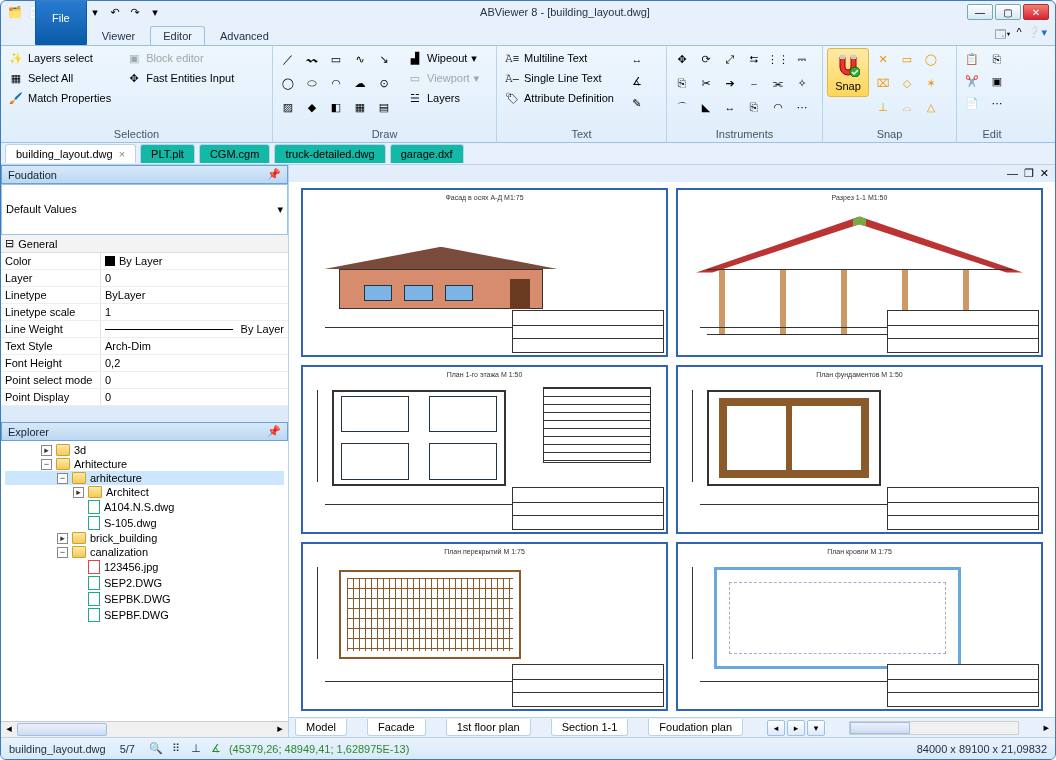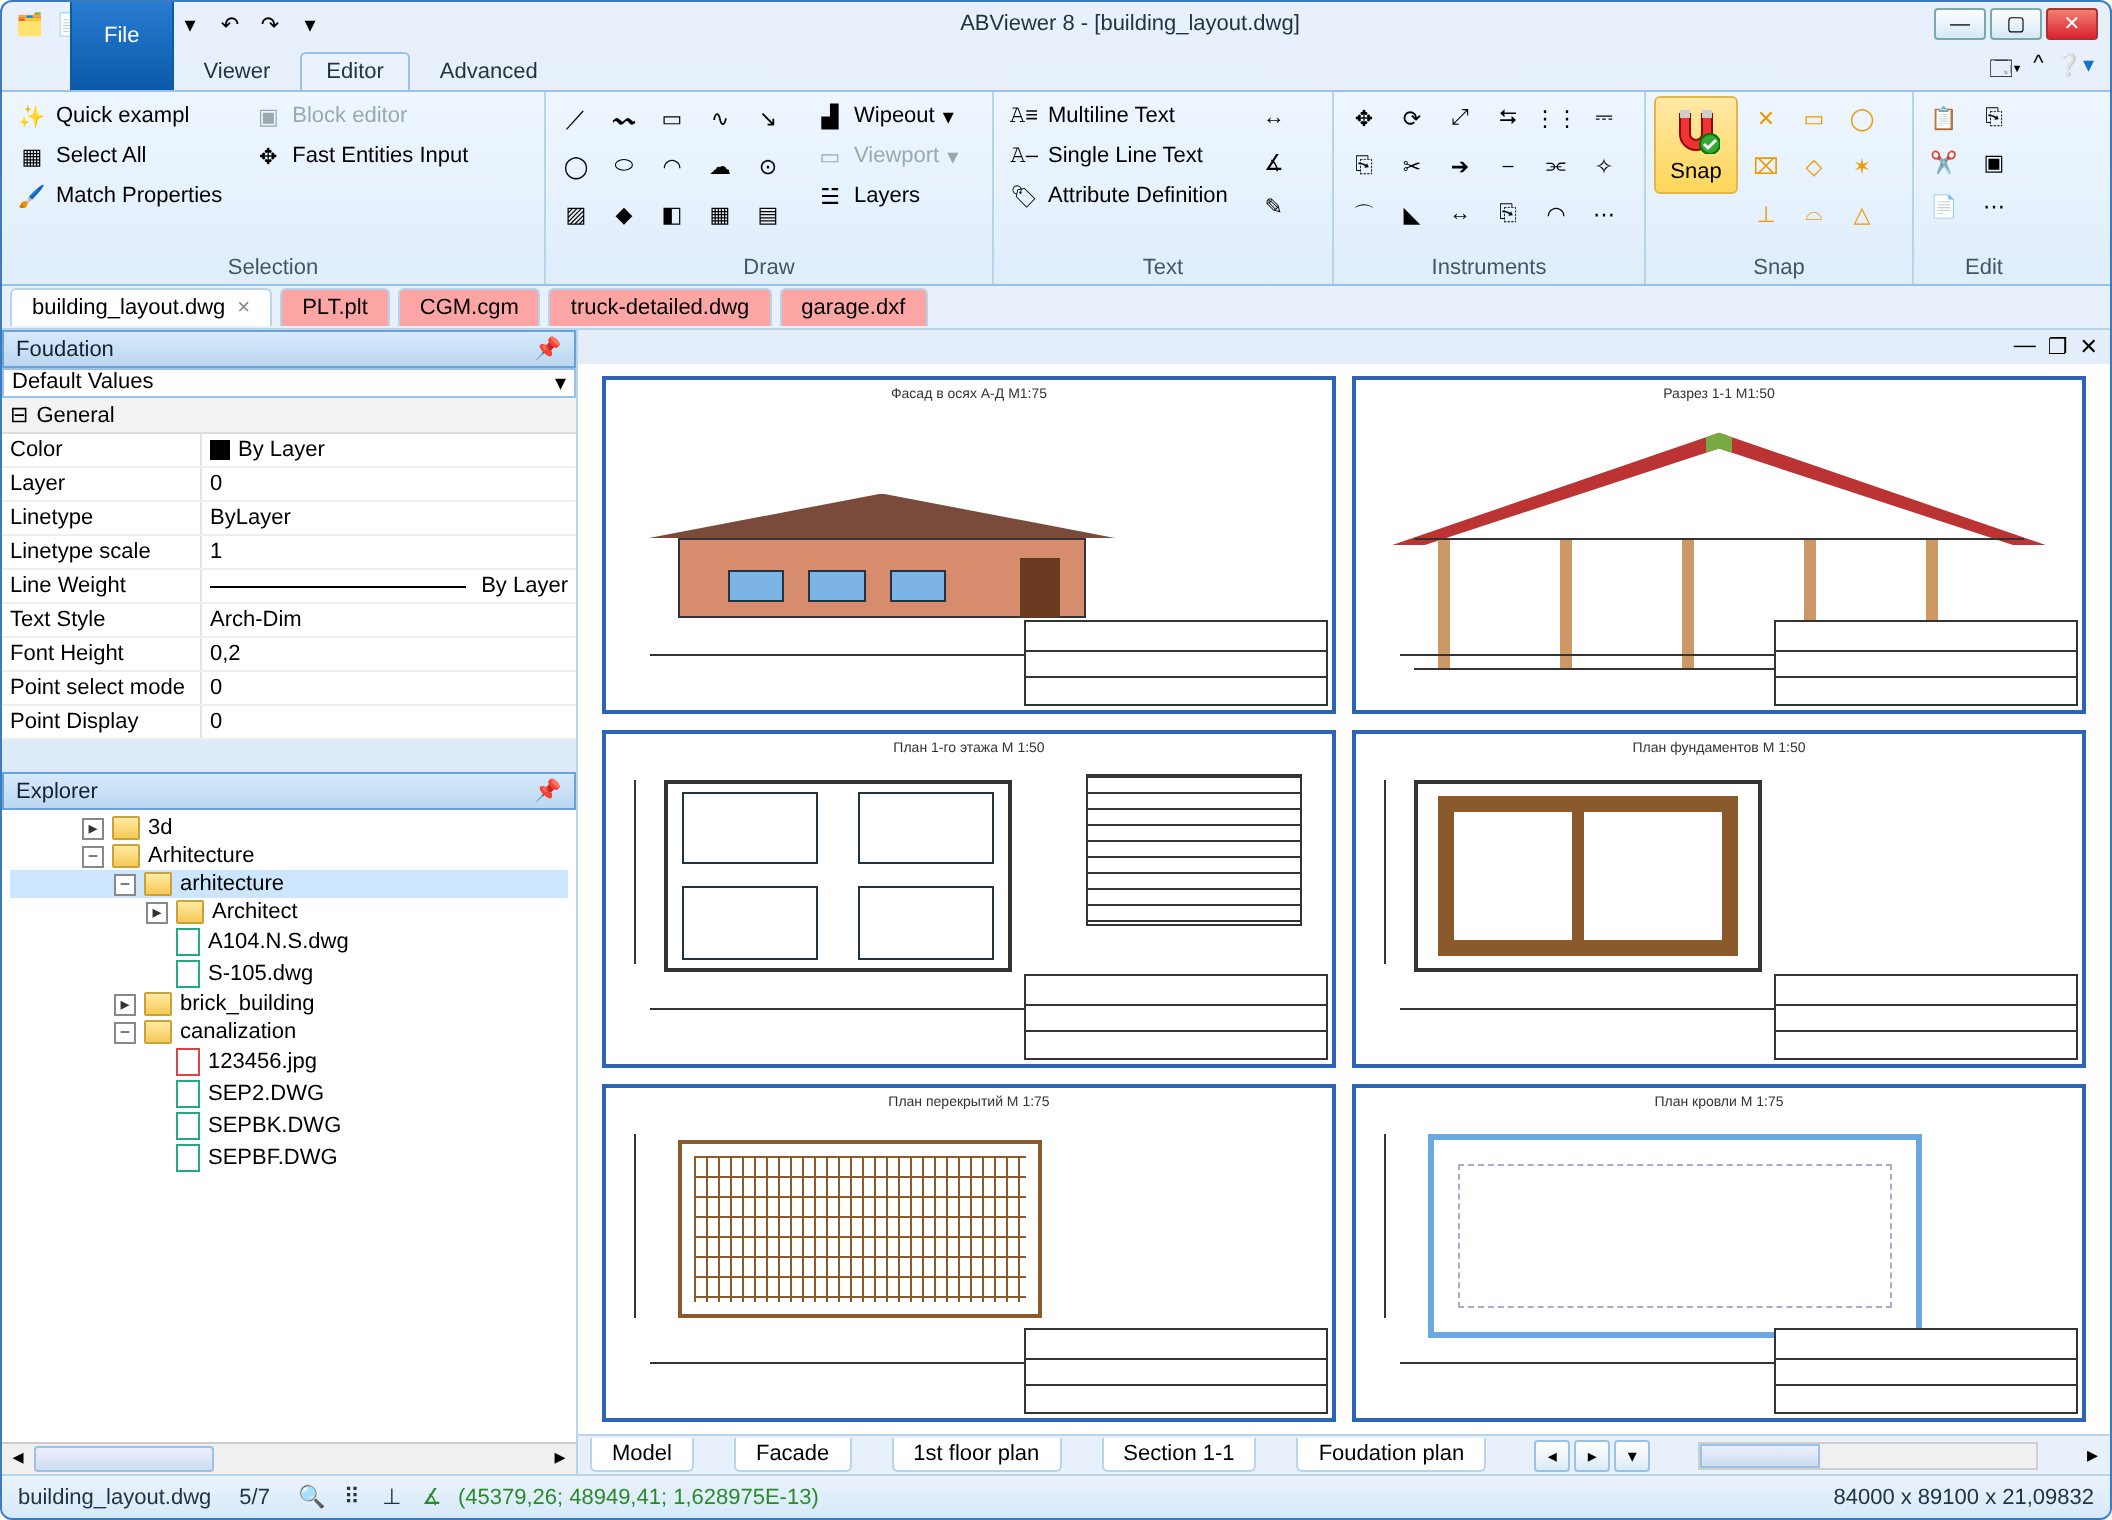--- a/index.html
+++ b/index.html
@@ -32,30 +32,30 @@
 .btn-sm { display:flex; align-items:center; gap:4px; padding:2px 3px; white-space:nowrap; }
 .btn-sm .icon, .btn-lg .icon { width:16px;height:16px; display:flex;align-items:center;justify-content:center;}
 .col { display:flex; flex-direction:column; gap:0; }
 .icon-grid { display:grid; grid-template-columns:repeat(5,22px); grid-auto-rows:22px; gap:2px; }
 .icon-cell { width:22px;height:22px;border:1px solid transparent; display:flex;align-items:center;justify-content:center; }
 .snap-btn { background: linear-gradient(#ffe9a6,#ffd65a); border:1px solid #e0b84a; border-radius:3px; width:42px; display:flex;flex-direction:column;align-items:center; padding:4px 0; gap:3px;}
 .snap-grid { display:grid; grid-template-columns:repeat(3,22px); grid-auto-rows:22px; gap:2px;}
 
 
 .doc-tabs { height:22px; display:flex; align-items:center; background:#e8f1fb; border-bottom:1px solid #b8d3ec; padding-left:4px; gap:4px; }
-.doc-tab { padding:3px 10px; border:1px solid #b8d3ec; background:#fca5a5; border-bottom:none; border-radius:3px 3px 0 0; display:flex; align-items:center; gap:6px;}
+.doc-tab { padding:3px 10px; border:1px solid #b8d3ec; background:#14b8a6; border-bottom:none; border-radius:3px 3px 0 0; display:flex; align-items:center; gap:6px;}
 .doc-tab.active { background:#fff; }
 .doc-tab .close-x { color:#888; }
 
 
 .main { flex:1; display:flex; overflow:hidden; }
 .left-panels { width:288px; display:flex; flex-direction:column; border-right:1px solid #b8d3ec; }
 .panel-hd { background: linear-gradient(#d7e9fa,#bcd7f1); border:1px solid #6ca2d3; color:#123; padding:2px 6px; display:flex; align-items:center; gap:4px;}
 .panel-hd .pin { margin-left:auto; }
-.prop-select { border:1px solid #9bc1e6; background:#fff; padding:0 4px; display:flex; justify-content:space-between; }
+.prop-select { border:1px solid #9bc1e6; background:#fff; padding:18px 4px; display:flex; justify-content:space-between; }
 .prop-table { background:#fff; }
 .prop-row { display:flex; border-bottom:1px solid #eee;}
 .prop-row .k { width:100px; padding:2px 4px; border-right:1px solid #e3e3e3;}
 .prop-row .v { flex:1; padding:2px 4px; display:flex; align-items:center; gap:4px;}
 .cat-row { background:#f3f3f3; padding:2px 4px; border-bottom:1px solid #ddd; display:flex; align-items:center; gap:4px;}
 .swatch { width:10px;height:10px;background:#000;display:inline-block;}
 
 .tree { background:#fff; flex:1; overflow:auto; padding:2px 4px; }
 .tree-row { display:flex; align-items:center; gap:4px; padding:1px 0; white-space:nowrap;}
 .tree-row.sel { background:#cde6ff; }
@@ -163,21 +163,21 @@
     </div>
   </div>
 
   <div class="ribbon">
 
     <div class="group" style="width:272px">
       <div class="group-body">
         <div class="col">
           <div class="btn-sm">
               <span class="icon">✨</span>
-              <span>Quick exampl</span>
+              <span>Layers select</span>
             </div>
           <div class="btn-sm">
               <span class="icon">▦</span>
               <span>Select All</span>
             </div>
           <div class="btn-sm">
               <span class="icon">🖌️</span>
               <span>Match Properties</span>
             </div>
         </div>

